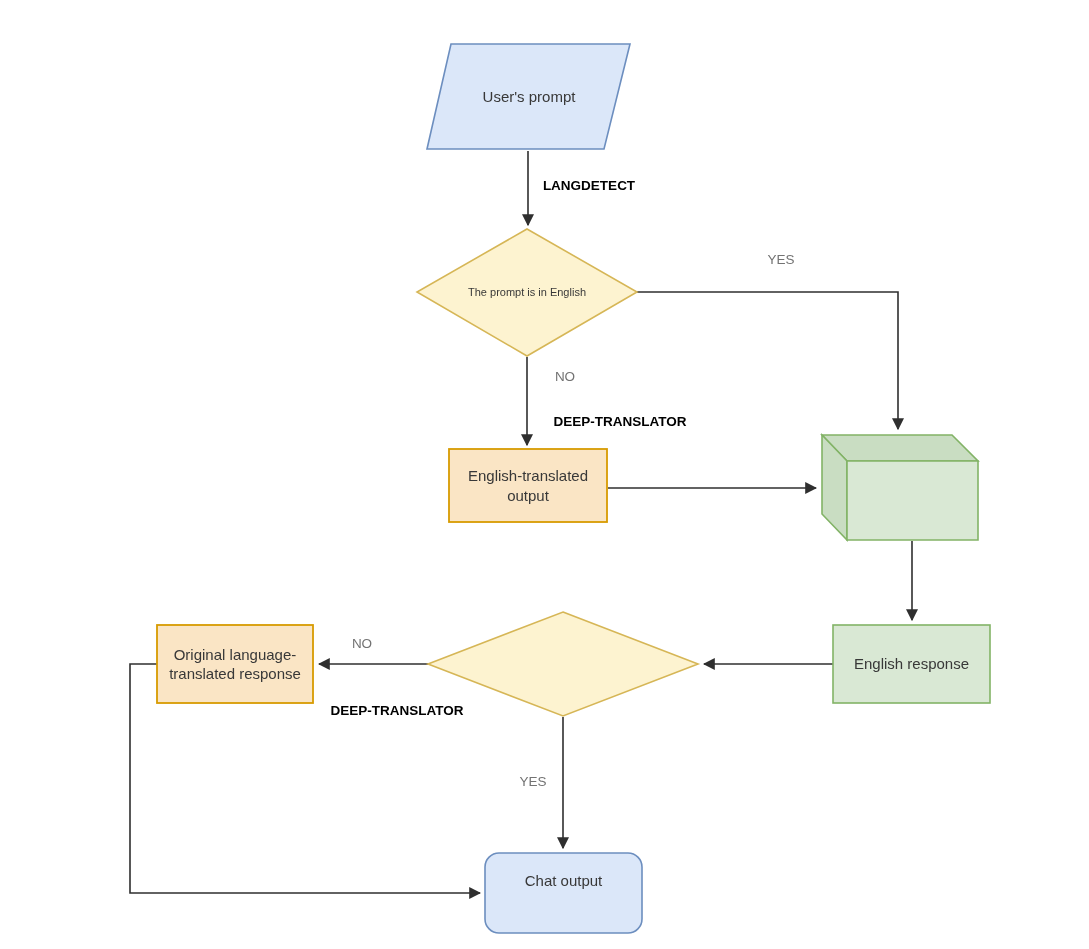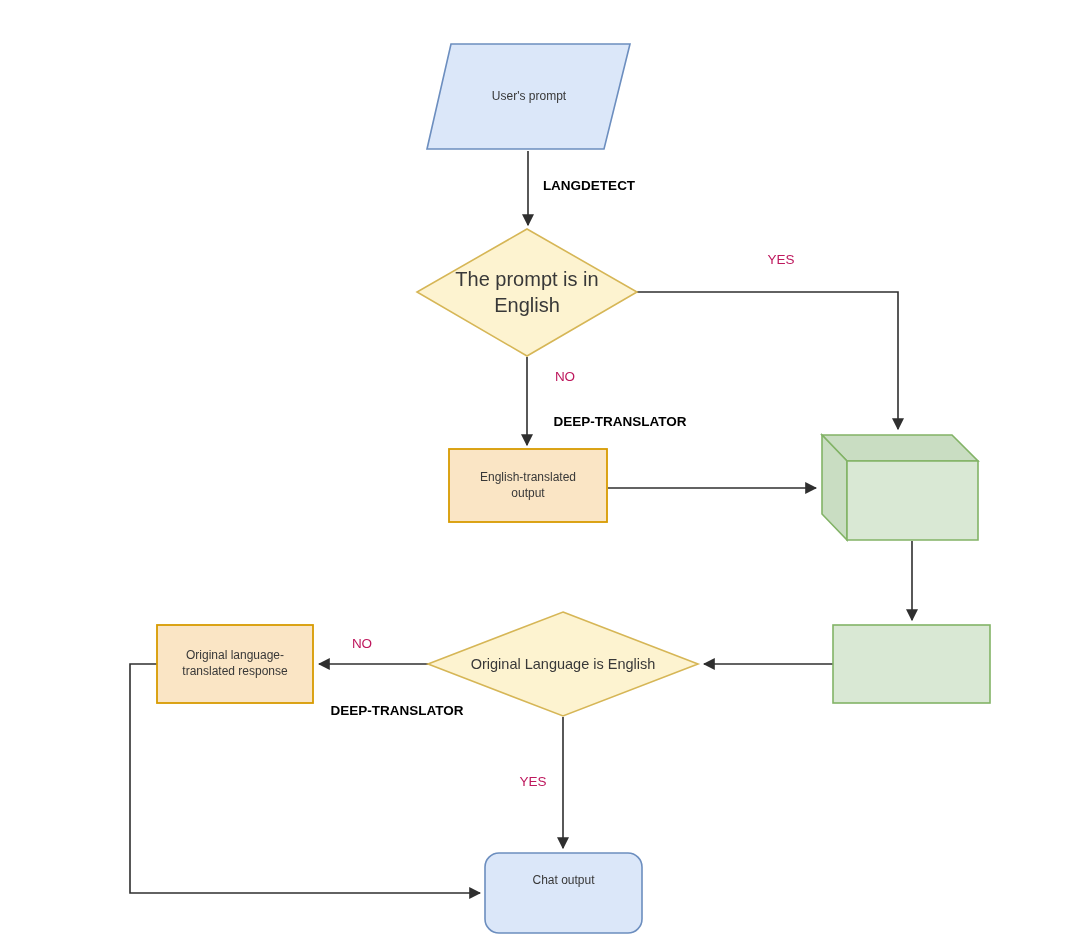--- a/index.html
+++ b/index.html
@@ -9,28 +9,28 @@
     background:#ffffff;
     font-family:"Liberation Sans", sans-serif;
     overflow:hidden;
   }
   .wires{position:absolute;inset:0;}
   .node-label{
     position:absolute;
     display:flex;align-items:center;justify-content:center;
     text-align:center;
     color:#383838;
-    font-size:12px;line-height:1.3;
+    font-size:15px;line-height:1.3;
     white-space:pre-line;
     pointer-events:none;
   }
   .edge-label{
     position:absolute;
     transform:translate(-50%,-50%);
-    color:#be185d;
+    color:#737373;
     font-size:13.5px;
     white-space:nowrap;
     pointer-events:none;
     background:#ffffff;
     padding:0 2px;
   }
   .edge-label.tool{
     color:#000000;
     font-weight:bold;
   }
@@ -73,28 +73,28 @@
 
     <polygon points="563,612 698,664 563,716 428,664" fill="#fdf3d0" stroke="#d6b656" stroke-width="1.6"></polygon>
 
     <rect x="157" y="625" width="156" height="78" fill="#fae5c5" stroke="#d79b00" stroke-width="1.8"></rect>
 
     <rect x="485" y="853" width="157" height="80" rx="14" ry="14" fill="#dbe7f9" stroke="#6c8ebf" stroke-width="1.6"></rect>
   </svg>
 
   <div class="node-label" style="left:441px;top:58px;width:176px;height:78px;">User's prompt</div>
 
-  <div class="node-label" style="left:427px;top:262px;width:200px;height:60px;font-size:20px;">The prompt is in English</div>
+  <div class="node-label" style="left:427px;top:262px;width:200px;height:60px;font-size:11px;">The prompt is in English</div>
 
   <div class="node-label" style="left:453px;top:452px;width:150px;height:67px;">English-translated
 output</div>
 
 
+  <div class="node-label" style="left:837px;top:628px;width:149px;height:72px;">English response</div>
 
-  <div class="node-label" style="left:433px;top:634px;width:260px;height:60px;font-size:14.5px;">Original Language is English</div>
 
   <div class="node-label" style="left:161px;top:628px;width:148px;height:72px;">Original language-
 translated response</div>
 
   <div class="node-label" style="left:489px;top:844px;width:149px;height:74px;">Chat output</div>
 
   <div class="edge-label tool" style="left:589px;top:185px;">LANGDETECT</div>
 
   <div class="edge-label" style="left:781px;top:259px;">YES</div>
 

